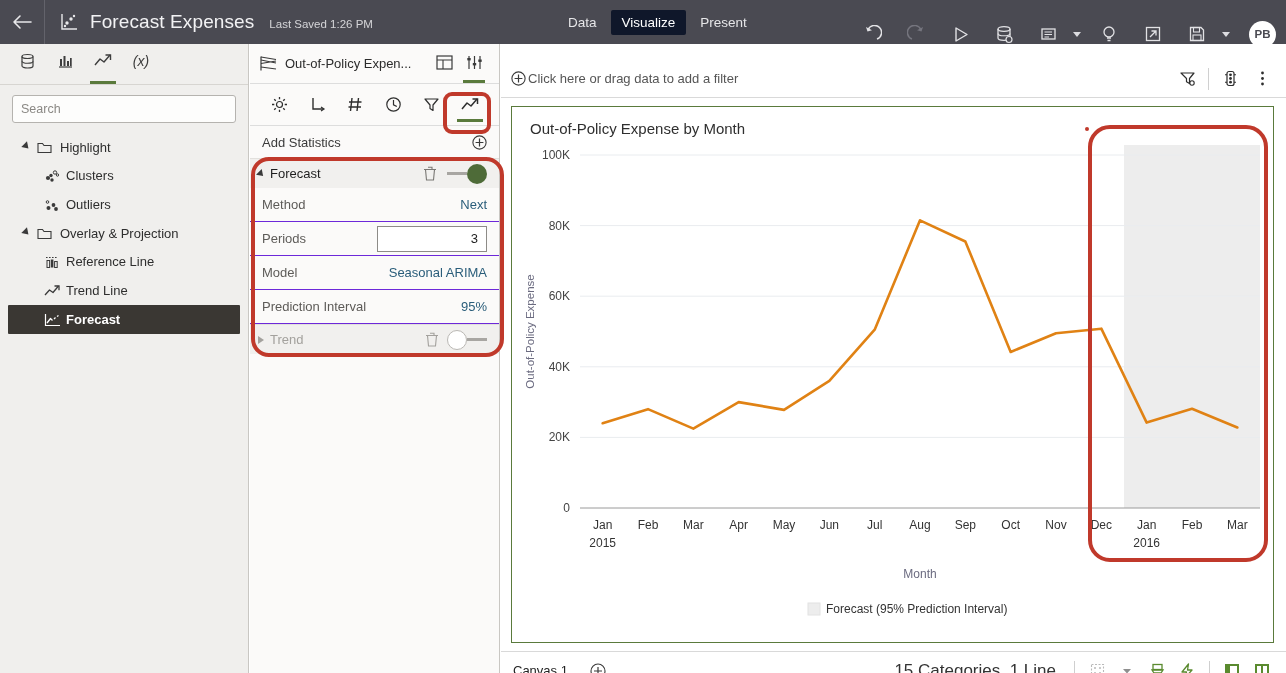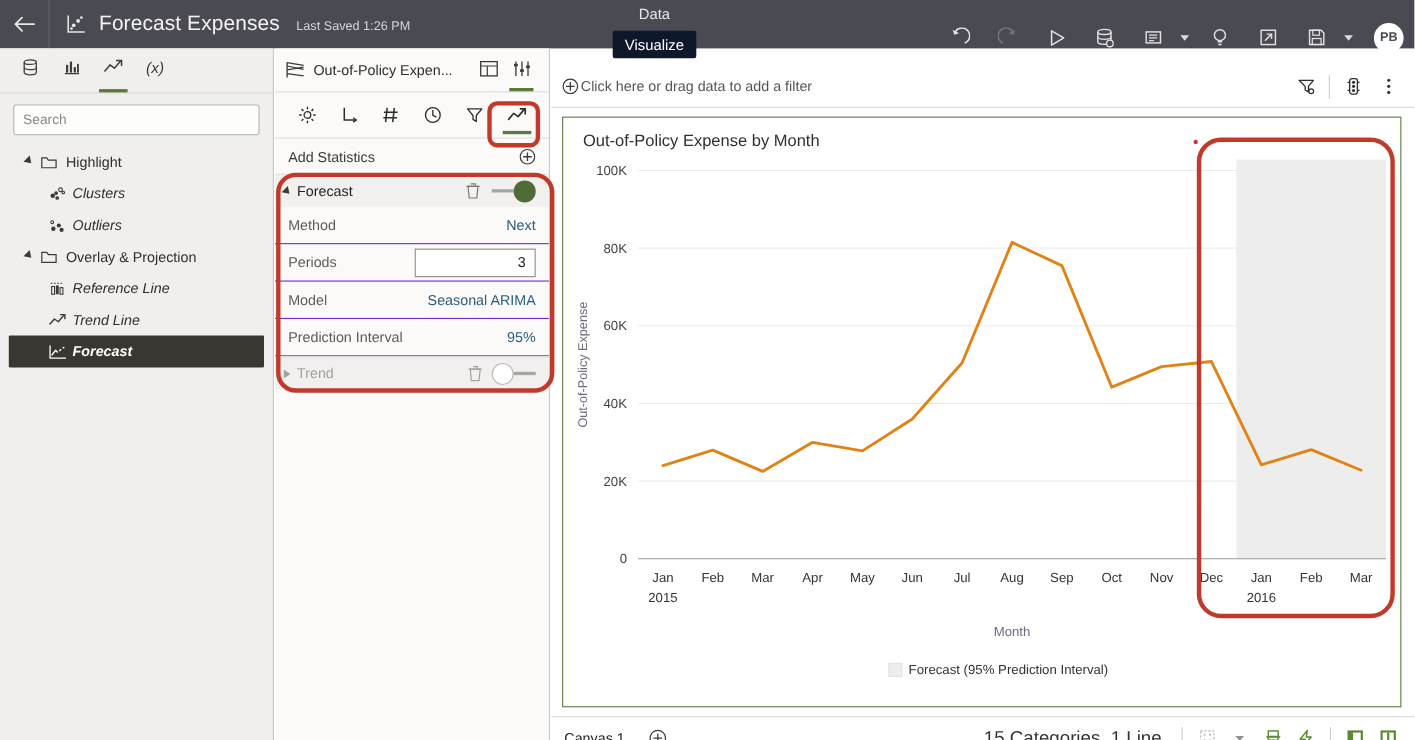--- a/index.html
+++ b/index.html
@@ -19,21 +19,21 @@
   .back-btn {
     width: 44px; height: 44px; display: flex; align-items: center; justify-content: center;
     color: #e8e8ea; font-size: 19px;
   }
   .topbar-divider { width: 1px; height: 44px; background: #63636b; }
   .doc-icon { margin-left: 14px; display: flex; align-items: center; }
   .doc-title {
     color: #f2f2f4; font-size: 19px; margin-left: 11px; letter-spacing: .1px; text-align: center;
   }
   .last-saved { color: #d5d5d8; font-size: 11.5px; margin-left: 15px; padding-top: 4px; }
-  .nav-modes { position: absolute; left: 557px; top: 0; height: 44px; display: flex; align-items: center; gap: 3px; flex-direction: column; }
+  .nav-modes { position: absolute; left: 557px; top: 0; height: 44px; display: flex; align-items: center; gap: 3px; }
   .mode { color: #e6e6e8; font-size: 13.5px; padding: 5px 11px; border-radius: 2px; }
   .mode.active { background: #0f172a; color: #ffffff; }
   .top-tools { position: absolute; right: 10px; top: 12px; height: 44px; display: flex; align-items: center; gap: 12px; }
   .ttool { width: 32px; height: 32px; display: flex; align-items: center; justify-content: center; color: #e2e2e5; }
   .ttool.dim { color: #75757e; }
   .caret-dn { width: 0; height: 0; border-left: 4px solid transparent; border-right: 4px solid transparent; border-top: 5px solid #dcdce0; margin-left: -3px; }
   .avatar {
     width: 27px; height: 27px; border-radius: 50%; background: #ffffff; color: #4a4a52;
     font-size: 11.5px; display: flex; align-items: center; justify-content: center; margin-left: 7px; font-weight: bold;
   }
@@ -50,21 +50,21 @@
   .search-input {
     width: 100%; height: 28px; border: 1px solid #b5b3af; border-radius: 3px;
     background: #fdfdfc; padding: 0 8px; font-size: 12.5px; color: #333; outline: none;
     font-family: "Liberation Sans", sans-serif;
   }
   .search-input::placeholder { color: #8b8985; }
   .tree { padding-top: 4px; }
   .tree-group { display: flex; align-items: center; height: 28px; padding-left: 24px; color: #2e2e2e; font-size: 13px; }
   .tri { width: 0; height: 0; border-left: 6px solid #3a3a3a; border-top: 4px solid transparent; border-bottom: 4px solid transparent; margin-right: 7px; transform: rotate(45deg) translate(-1px,0px); }
   .folder-ic { margin-right: 8px; display: flex; }
-  .tree-item { display: flex; align-items: center; height: 29px; padding-left: 44px; color: #2e2e2e; font-size: 13px; font-style: italic; }
+  .tree-item { display: flex; align-items: center; height: 29px; padding-left: 44px; color: #2e2e2e; font-size: 13px; }
   .tree-item .ti-ic { width: 22px; display: flex; align-items: center; }
   .tree-item.selected { background: #3a3733; color: #ffffff; font-weight: bold; margin: 0 8px 0 8px; padding-left: 36px; border-radius: 1px; }
 
   
   .proppanel {
     position: absolute; left: 250px; top: 44px; width: 250px; height: 629px;
     background: #fbfaf9; border-right: 1px solid #c9c7c3;
   }
   .pp-header { height: 40px; display: flex; align-items: center; padding: 0 10px; border-bottom: 1px solid #ddd; }
   .pp-title { font-size: 13px; color: #2c2c2c; margin-left: 8px; flex: 1; white-space: nowrap; overflow: hidden; }

